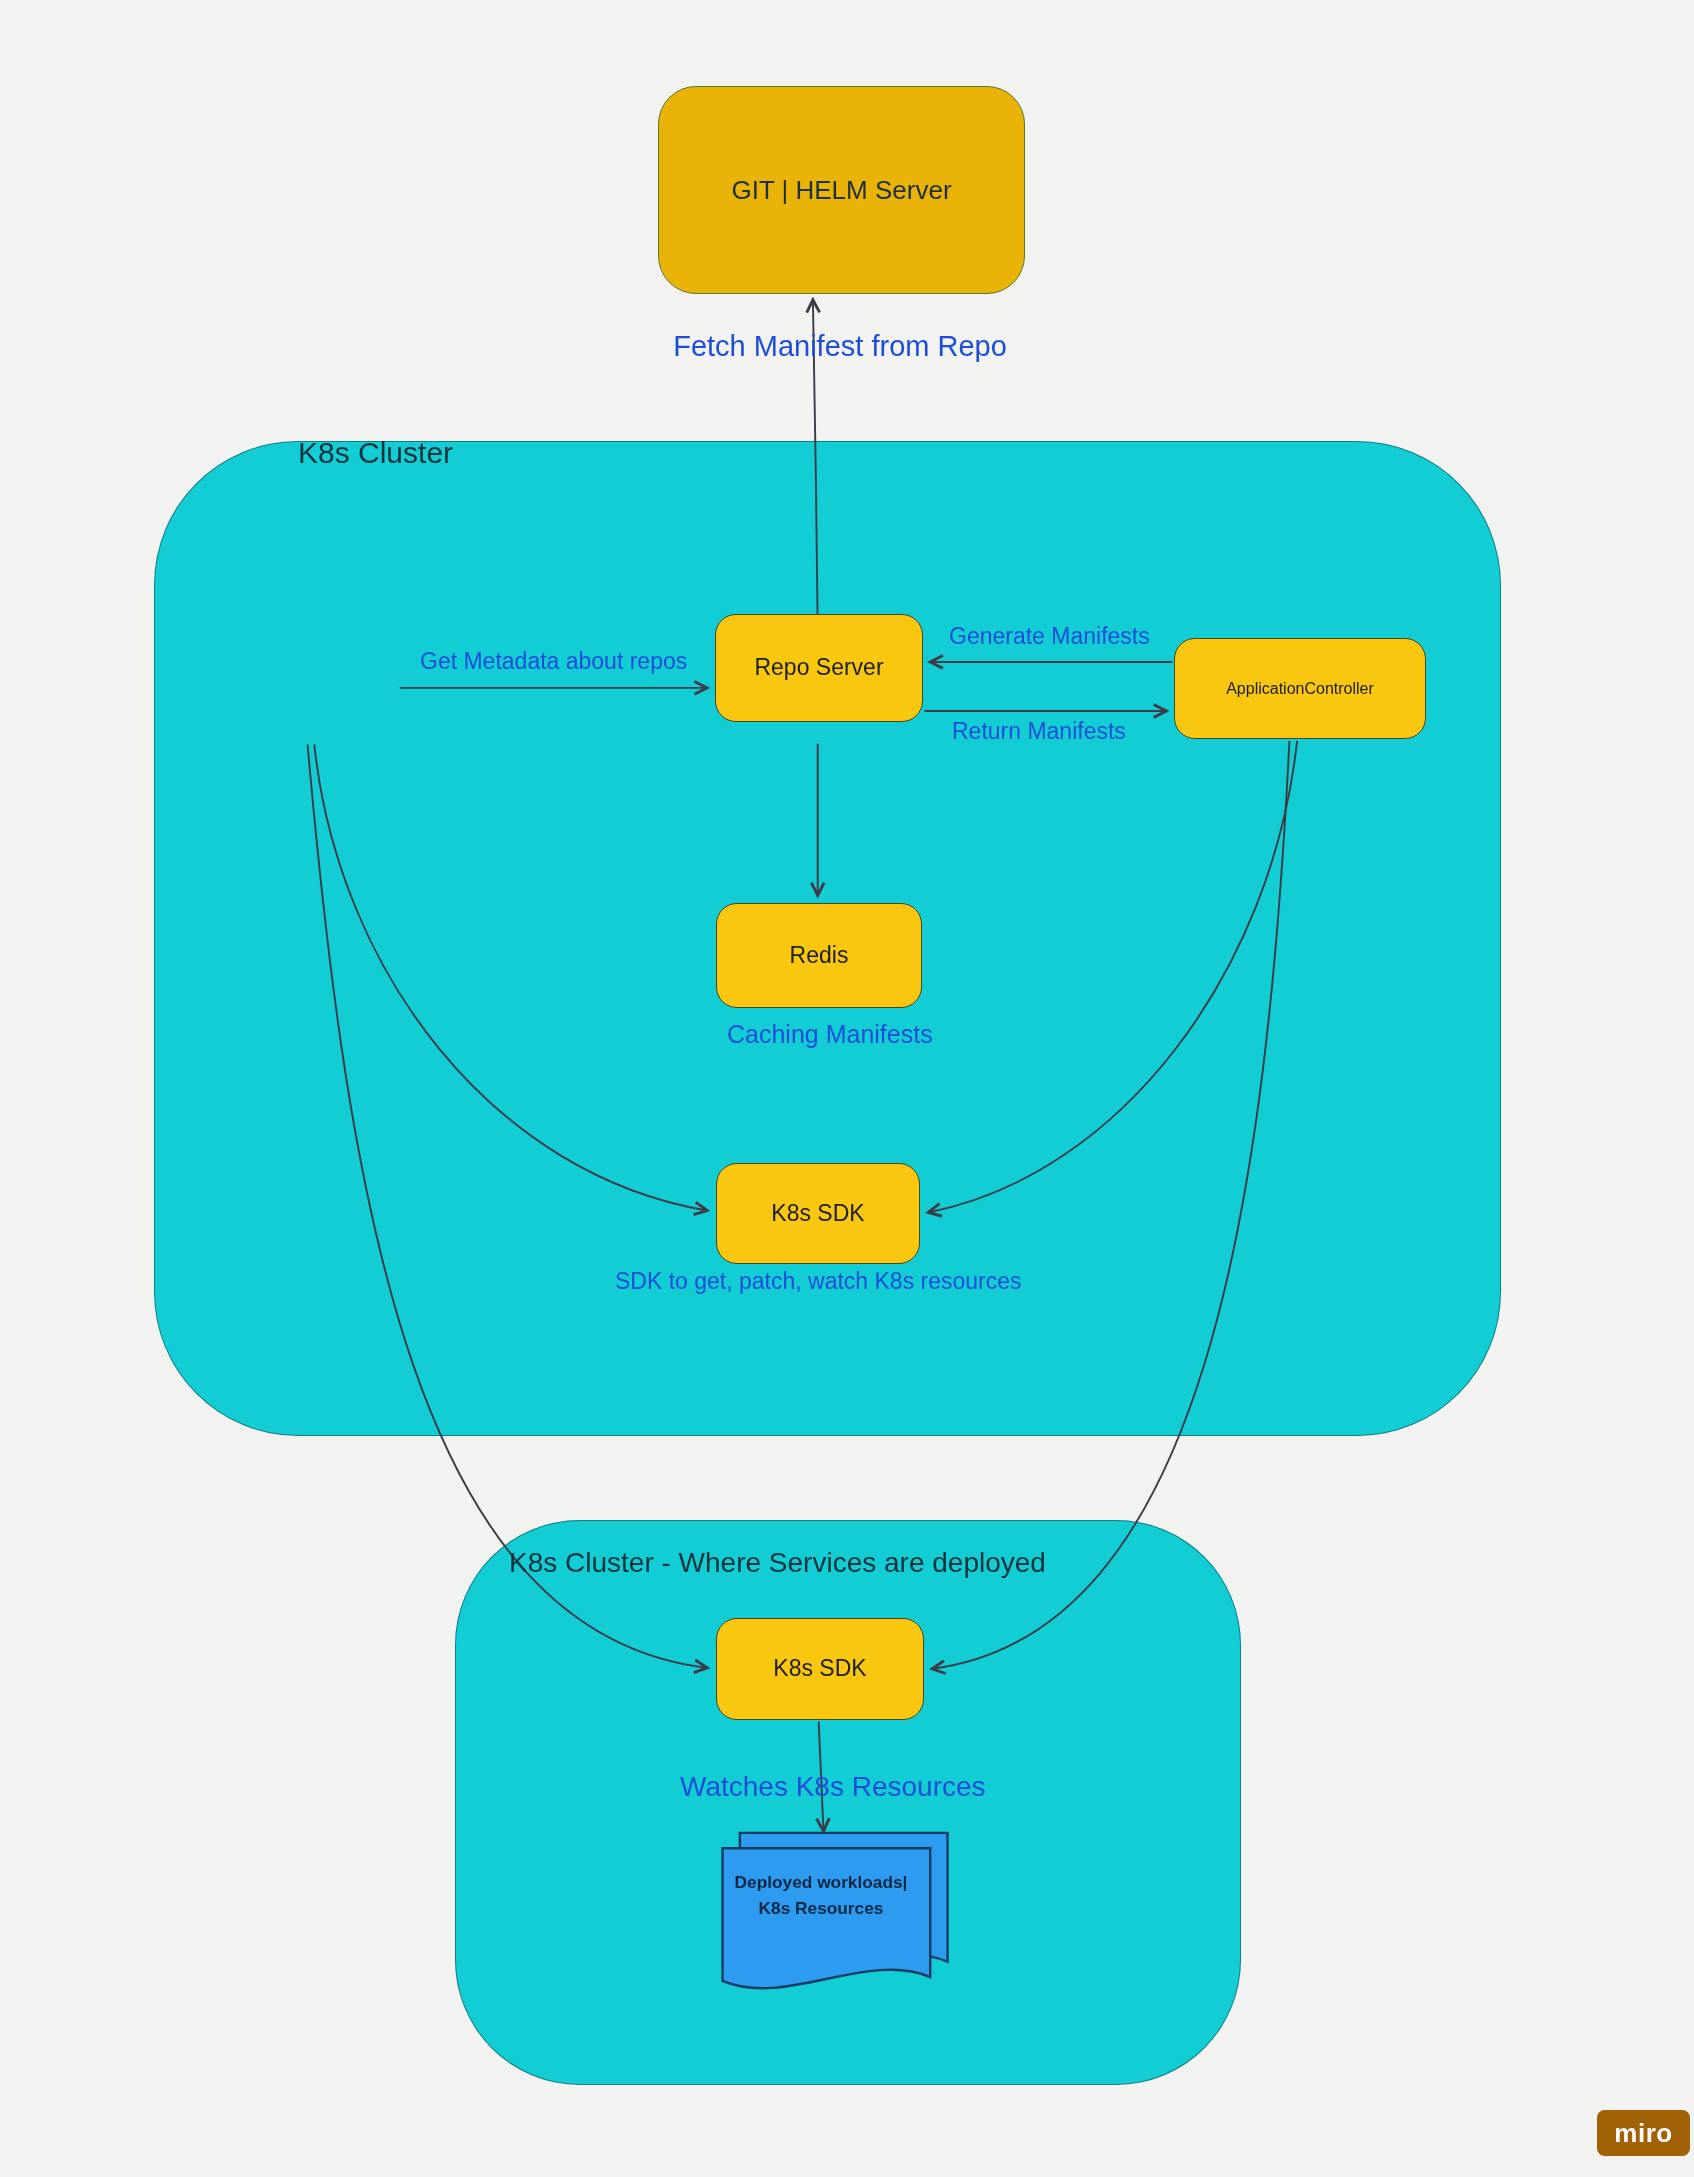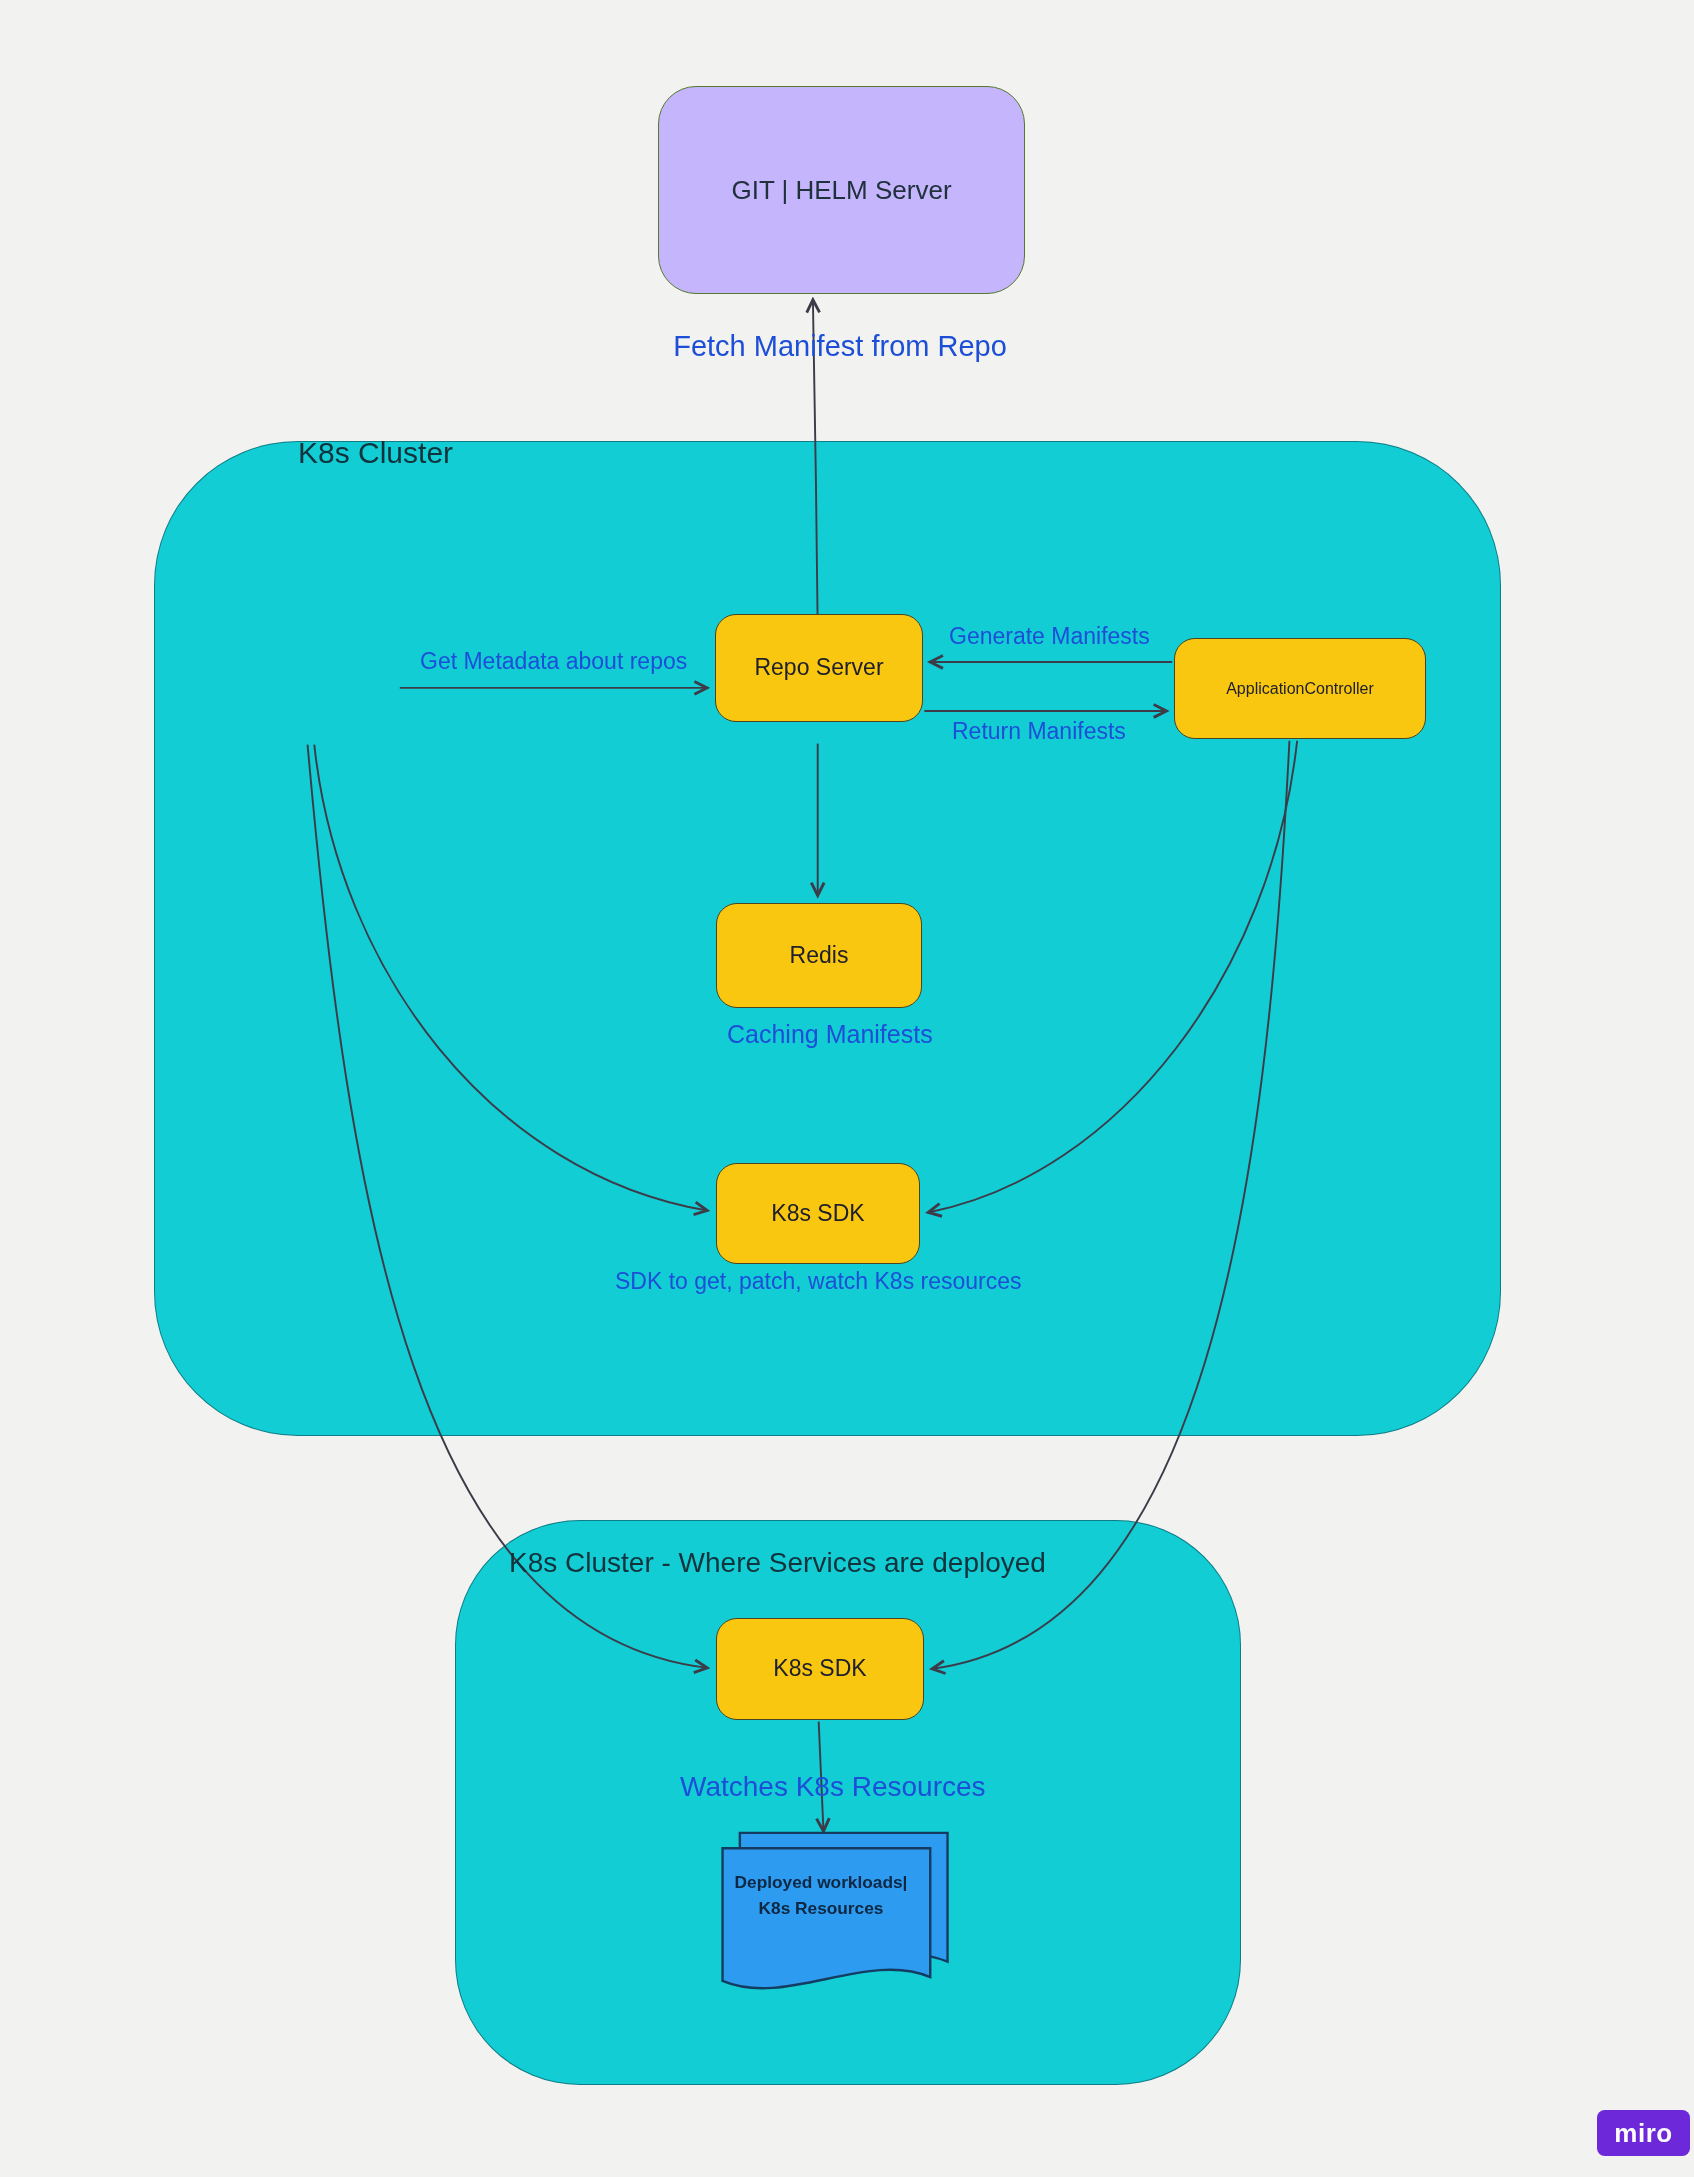--- a/index.html
+++ b/index.html
@@ -15,30 +15,30 @@
   .cluster-label {
     position:absolute; z-index:4; color:#12323c; white-space:nowrap;
   }
   .node {
     position:absolute; z-index:3; display:flex; align-items:center; justify-content:center;
     text-align:center; background:#FAC710; border:1.9px solid #4a4420; border-radius:21px;
     font-size:23px; color:#20202c; padding:3.8px 7.7px; line-height:1.2;
   }
   .node-green {
     position:absolute; z-index:3; display:flex; align-items:center; justify-content:center;
-    text-align:center; background:#c4b5fd; border:1.9px solid #55792f; border-radius:38px;
+    text-align:center; background:#eab308; border:1.9px solid #55792f; border-radius:38px;
     font-size:26px; color:#20303c;
   }
   .edge-label { position:absolute; z-index:4; white-space:nowrap; color:#1d4ed8; }
   .connectors { position:absolute; left:0; top:0; z-index:2; }
   .connectors path.edge { fill:none; stroke:#3c3c49; stroke-width:2; }
   .doc-svg { position:absolute; z-index:3; }
   .doc-text { position:absolute; z-index:4; text-align:center; font-size:17.3px; line-height:1.5; color:#0e2742; font-weight:bold; }
   .watermark {
-    position:absolute; z-index:5; background:#6d28d9; color:#fdfdfd; border-radius:7.7px;
+    position:absolute; z-index:5; background:#a16207; color:#fdfdfd; border-radius:7.7px;
     padding:7.7px 17.3px; font-size:26px; font-weight:bold; letter-spacing:0.5px;
   }
 </style>
 </head>
 <body>
 
 <div class="board">
 
   <div class="cluster" style="left:154px; top:441px; width:1347px; height:995px; border-radius:144px;"></div>
   <div class="cluster-label" style="left:298px; top:436px; font-size:30px;">K8s Cluster</div>

